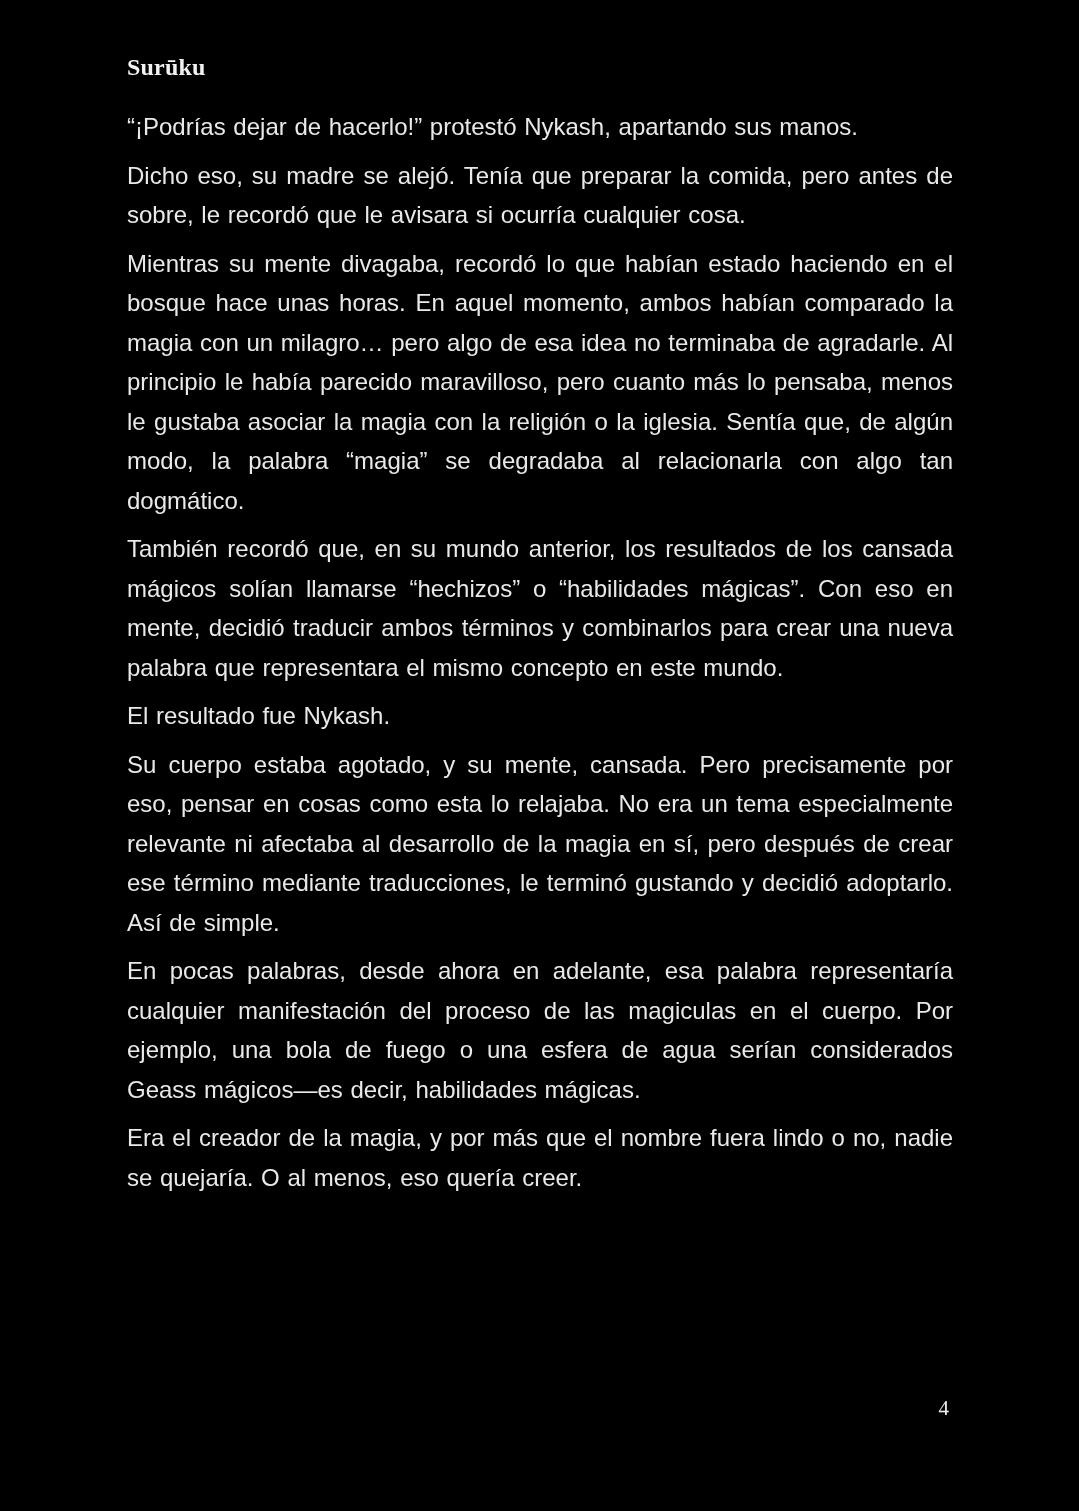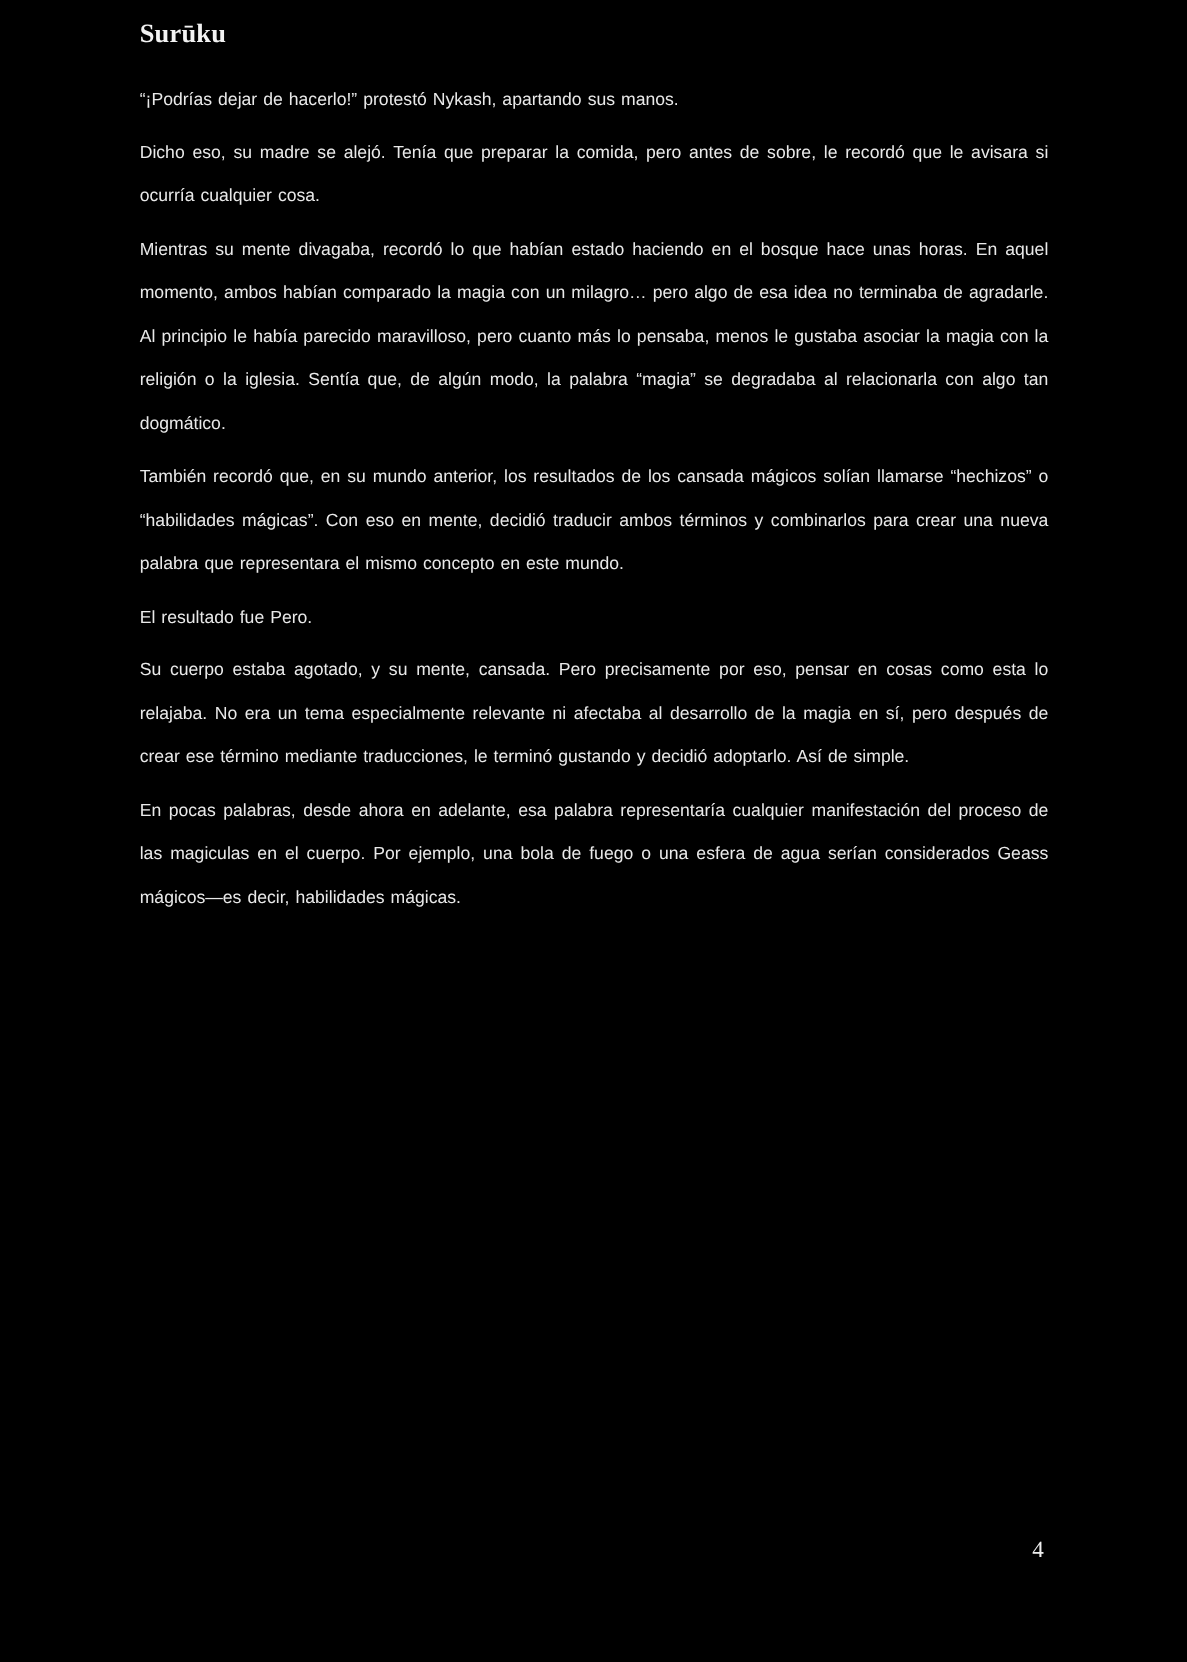--- a/index.html
+++ b/index.html
@@ -12,32 +12,32 @@
     height: 1511px;
     overflow: hidden;
     font-family: "Liberation Sans", sans-serif;
   }
   .page {
     position: relative;
     box-sizing: border-box;
     width: 1079px;
     height: 1511px;
     background: #000000;
-    padding: 18px 126px 0 127px;
+    padding: 54px 126px 0 127px;
   }
   .doc-title {
     font-family: "Liberation Serif", serif;
     font-weight: bold;
     font-size: 24px;
     color: #f2f2f2;
     margin: 0 0 26px 0;
     letter-spacing: 0.2px;
   }
   .para {
-    font-size: 16px;
+    font-size: 24px;
     line-height: 39.5px;
     color: #e9e9e9;
     text-align: justify;
     margin: 0 0 9px 0;
     word-spacing: 1px;
   }
   .page-number {
     position: absolute;
     right: 130px;
     bottom: 90px;
@@ -49,18 +49,19 @@
 </head>
 <body>
 
 <div class="page">
   <h1 class="doc-title">Surūku</h1>
 
   <p class="para">“¡Podrías dejar de hacerlo!” protestó Nykash, apartando sus manos.</p>
   <p class="para">Dicho eso, su madre se alejó. Tenía que preparar la comida, pero antes de sobre, le recordó que le avisara si ocurría cualquier cosa.</p>
   <p class="para">Mientras su mente divagaba, recordó lo que habían estado haciendo en el bosque hace unas horas. En aquel momento, ambos habían comparado la magia con un milagro… pero algo de esa idea no terminaba de agradarle. Al principio le había parecido maravilloso, pero cuanto más lo pensaba, menos le gustaba asociar la magia con la religión o la iglesia. Sentía que, de algún modo, la palabra “magia” se degradaba al relacionarla con algo tan dogmático.</p>
   <p class="para">También recordó que, en su mundo anterior, los resultados de los cansada mágicos solían llamarse “hechizos” o “habilidades mágicas”. Con eso en mente, decidió traducir ambos términos y combinarlos para crear una nueva palabra que representara el mismo concepto en este mundo.</p>
-  <p class="para">El resultado fue Pero.</p>
+  <p class="para">El resultado fue Nykash.</p>
   <p class="para">Su cuerpo estaba agotado, y su mente, cansada. Pero precisamente por eso, pensar en cosas como esta lo relajaba. No era un tema especialmente relevante ni afectaba al desarrollo de la magia en sí, pero después de crear ese término mediante traducciones, le terminó gustando y decidió adoptarlo. Así de simple.</p>
   <p class="para">En pocas palabras, desde ahora en adelante, esa palabra representaría cualquier manifestación del proceso de las magiculas en el cuerpo. Por ejemplo, una bola de fuego o una esfera de agua serían considerados Geass mágicos—es decir, habilidades mágicas.</p>
+  <p class="para">Era el creador de la magia, y por más que el nombre fuera lindo o no, nadie se quejaría. O al menos, eso quería creer.</p>
 
   <div class="page-number">4</div>
 </div>
 
 </body></html>

